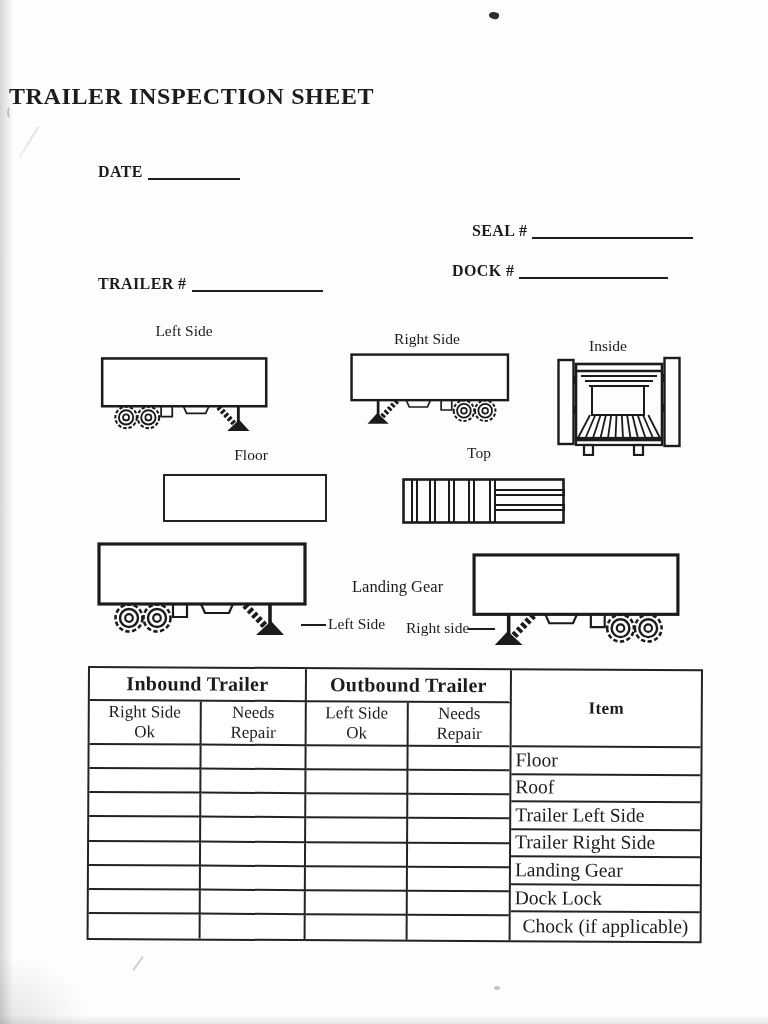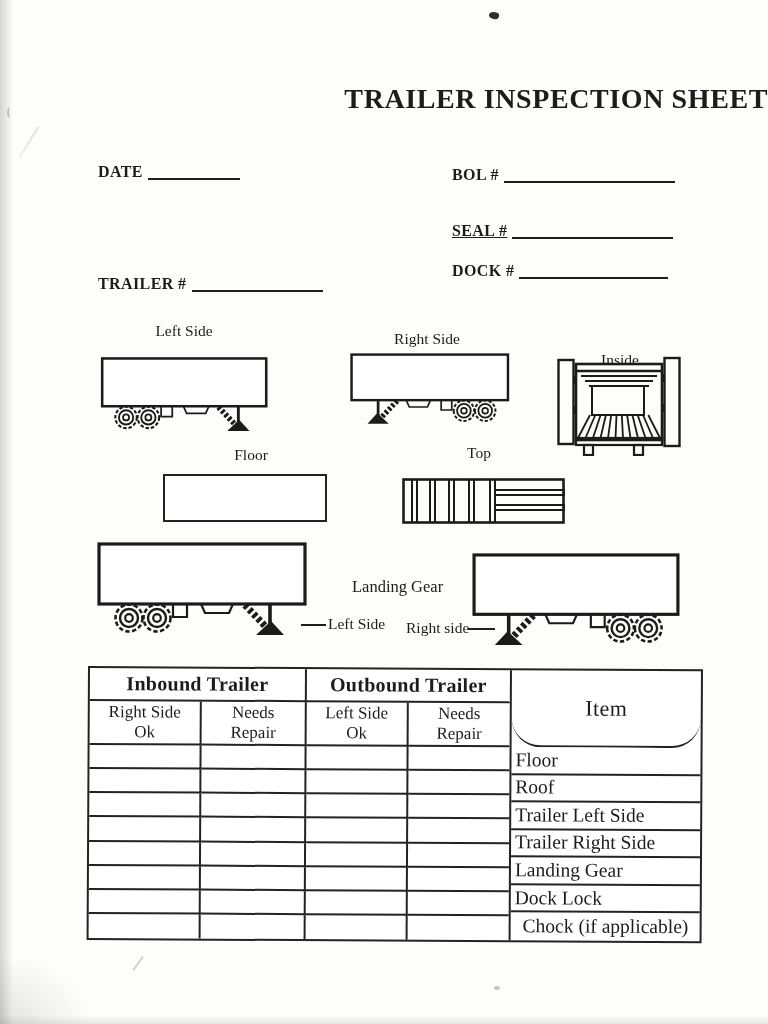--- a/index.html
+++ b/index.html
@@ -18,22 +18,22 @@
     border-radius:60% 40% 50% 50%;transform:rotate(14deg);}
   .squiggle{position:absolute;left:7px;top:107px;width:5px;height:11px;
     border-left:2px solid #b3b3b3;border-radius:60%;opacity:.85;}
   .streak1{position:absolute;left:28px;top:124px;width:2px;height:36px;
     background:linear-gradient(#c8c8c8,#e0e0e0);transform:rotate(32deg);opacity:.55;}
   .streak2{position:absolute;left:137px;top:955px;width:2px;height:17px;
     background:#b5b5b5;transform:rotate(36deg);opacity:.6;}
   .mark-b{position:absolute;left:494px;top:986px;width:6px;height:4px;background:#999;
     border-radius:50%;opacity:.55;}
 
-  .title{position:absolute;left:0;right:0;top:83px;text-align:right;
-    font-size:28px;font-weight:bold;letter-spacing:.6px;margin-left:9px;}
+  .title{position:absolute;left:0;right:0;top:83px;text-align:left;
+    font-size:24px;font-weight:bold;letter-spacing:.6px;margin-left:9px;}
 
   
   .field{position:absolute;font-size:16px;font-weight:bold;letter-spacing:.4px;white-space:nowrap;}
   .fline{display:inline-block;border-bottom:2px solid #1e1e1e;height:12px;
     margin-left:5px;position:relative;top:3px;}
 
   
   .dlabel{position:absolute;font-size:15.5px;white-space:nowrap;}
   .dlabel.center{transform:translateX(-50%);}
   .connector{position:absolute;height:2px;background:#1e1e1e;}
@@ -58,22 +58,22 @@
     text-align:center;white-space:pre-line;display:flex;align-items:center;justify-content:center;}
   .shcell.s1{width:112px;border-right:2px solid #232323;}
   .shcell.s2{width:105px;border-right:2px solid #232323;}
   .shcell.s3{width:102px;border-right:2px solid #232323;}
   .shcell.s4{width:101px;}
   .t-lbody{flex:1;display:grid;grid-template-columns:112px 105px 102px 101px;grid-auto-rows:1fr;}
   .chk{border-right:2px solid #232323;border-bottom:2px solid #232323;}
   .chk:nth-child(4n){border-right:none;}
   .chk:nth-child(n+29){border-bottom:none;}
   .t-right{flex:1;display:flex;flex-direction:column;border-left:2.5px solid #232323;}
-  .t-item-h{height:77px;border-bottom:2px solid #232323;font-weight:normal;font-size:22px;
-    display:flex;align-items:center;justify-content:center;letter-spacing:.4px;border-radius:29px;}
+  .t-item-h{height:77px;border-bottom:2px solid #232323;font-weight:bold;font-size:17px;
+    display:flex;align-items:center;justify-content:center;letter-spacing:.4px;}
   .t-items{flex:1;display:grid;grid-auto-rows:1fr;}
   .item-cell{border-bottom:2px solid #232323;font-size:19.5px;display:flex;
     align-items:center;padding-left:4px;white-space:nowrap;}
   .item-cell:last-child{border-bottom:none;margin-left:8px;}
 
   svg .ln{stroke:#1b1b1b;fill:none;}
 </style>
 </head>
 <body>
 
@@ -89,24 +89,21 @@
   <div class="mark-b"></div>
 
   <div class="title">TRAILER INSPECTION SHEET</div>
 
   <div class="field" style="left:98px;top:163px;">
     <span>DATE</span><span class="fline" style="width:92px;"></span>
   </div>
   <div class="field" style="left:98px;top:275px;">
     <span>TRAILER #</span><span class="fline" style="width:131px;"></span>
   </div>
-  <div class="field" style="left:452px;top:166px;">
-    <span>BOL #</span><span class="fline" style="width:171px;"></span>
-  </div>
-  <div class="field" style="left:452px;top:222px;text-decoration:underline;">
+  <div class="field" style="left:472px;top:222px;">
     <span>SEAL #</span><span class="fline" style="width:161px;"></span>
   </div>
   <div class="field" style="left:452px;top:262px;">
     <span>DOCK #</span><span class="fline" style="width:149px;"></span>
   </div>
 
   <svg width="0" height="0" style="position:absolute">
     <defs>
       <g id="trailer-side">
         <rect x="4" y="4" width="206" height="60" fill="#fff" stroke="#1b1b1b" stroke-width="3.2"></rect>
@@ -120,21 +117,21 @@
         <path d="M106,64 l4,9 h24 l4,-9" class="ln" stroke-width="2.2"></path>
         <line x1="150" y1="65" x2="171" y2="87" class="ln" stroke-width="7" stroke-dasharray="3.6 2.6"></line>
         <line x1="175" y1="64" x2="175" y2="88" class="ln" stroke-width="3.6"></line>
         <polygon points="161,95 189,95 176,81" fill="#1b1b1b"></polygon>
       </g>
     </defs>
   </svg>
 
   <div class="dlabel center" style="left:184px;top:322px;">Left Side</div>
   <div class="dlabel center" style="left:427px;top:330px;">Right Side</div>
-  <div class="dlabel center" style="left:608px;top:351px;margin-left:12px;">Inside</div>
+  <div class="dlabel center" style="left:608px;top:337px;">Inside</div>
   <div class="dlabel center" style="left:251px;top:446px;">Floor</div>
   <div class="dlabel center" style="left:479px;top:444px;text-align:center;">Top</div>
   <div class="dlabel" style="left:352px;top:577px;font-size:16.5px;">Landing Gear</div>
   <div class="dlabel" style="left:328px;top:615px;">Left Side</div>
   <div class="dlabel" style="left:406px;top:619px;">Right side</div>
   <div class="connector" style="left:301px;top:624px;width:25px;"></div>
   <div class="connector" style="left:468px;top:628px;width:27px;"></div>
 
   <svg class="diag" style="left:99px;top:355px;" width="172" height="77" viewBox="0 0 216 96">
     <use href="#trailer-side"></use>

